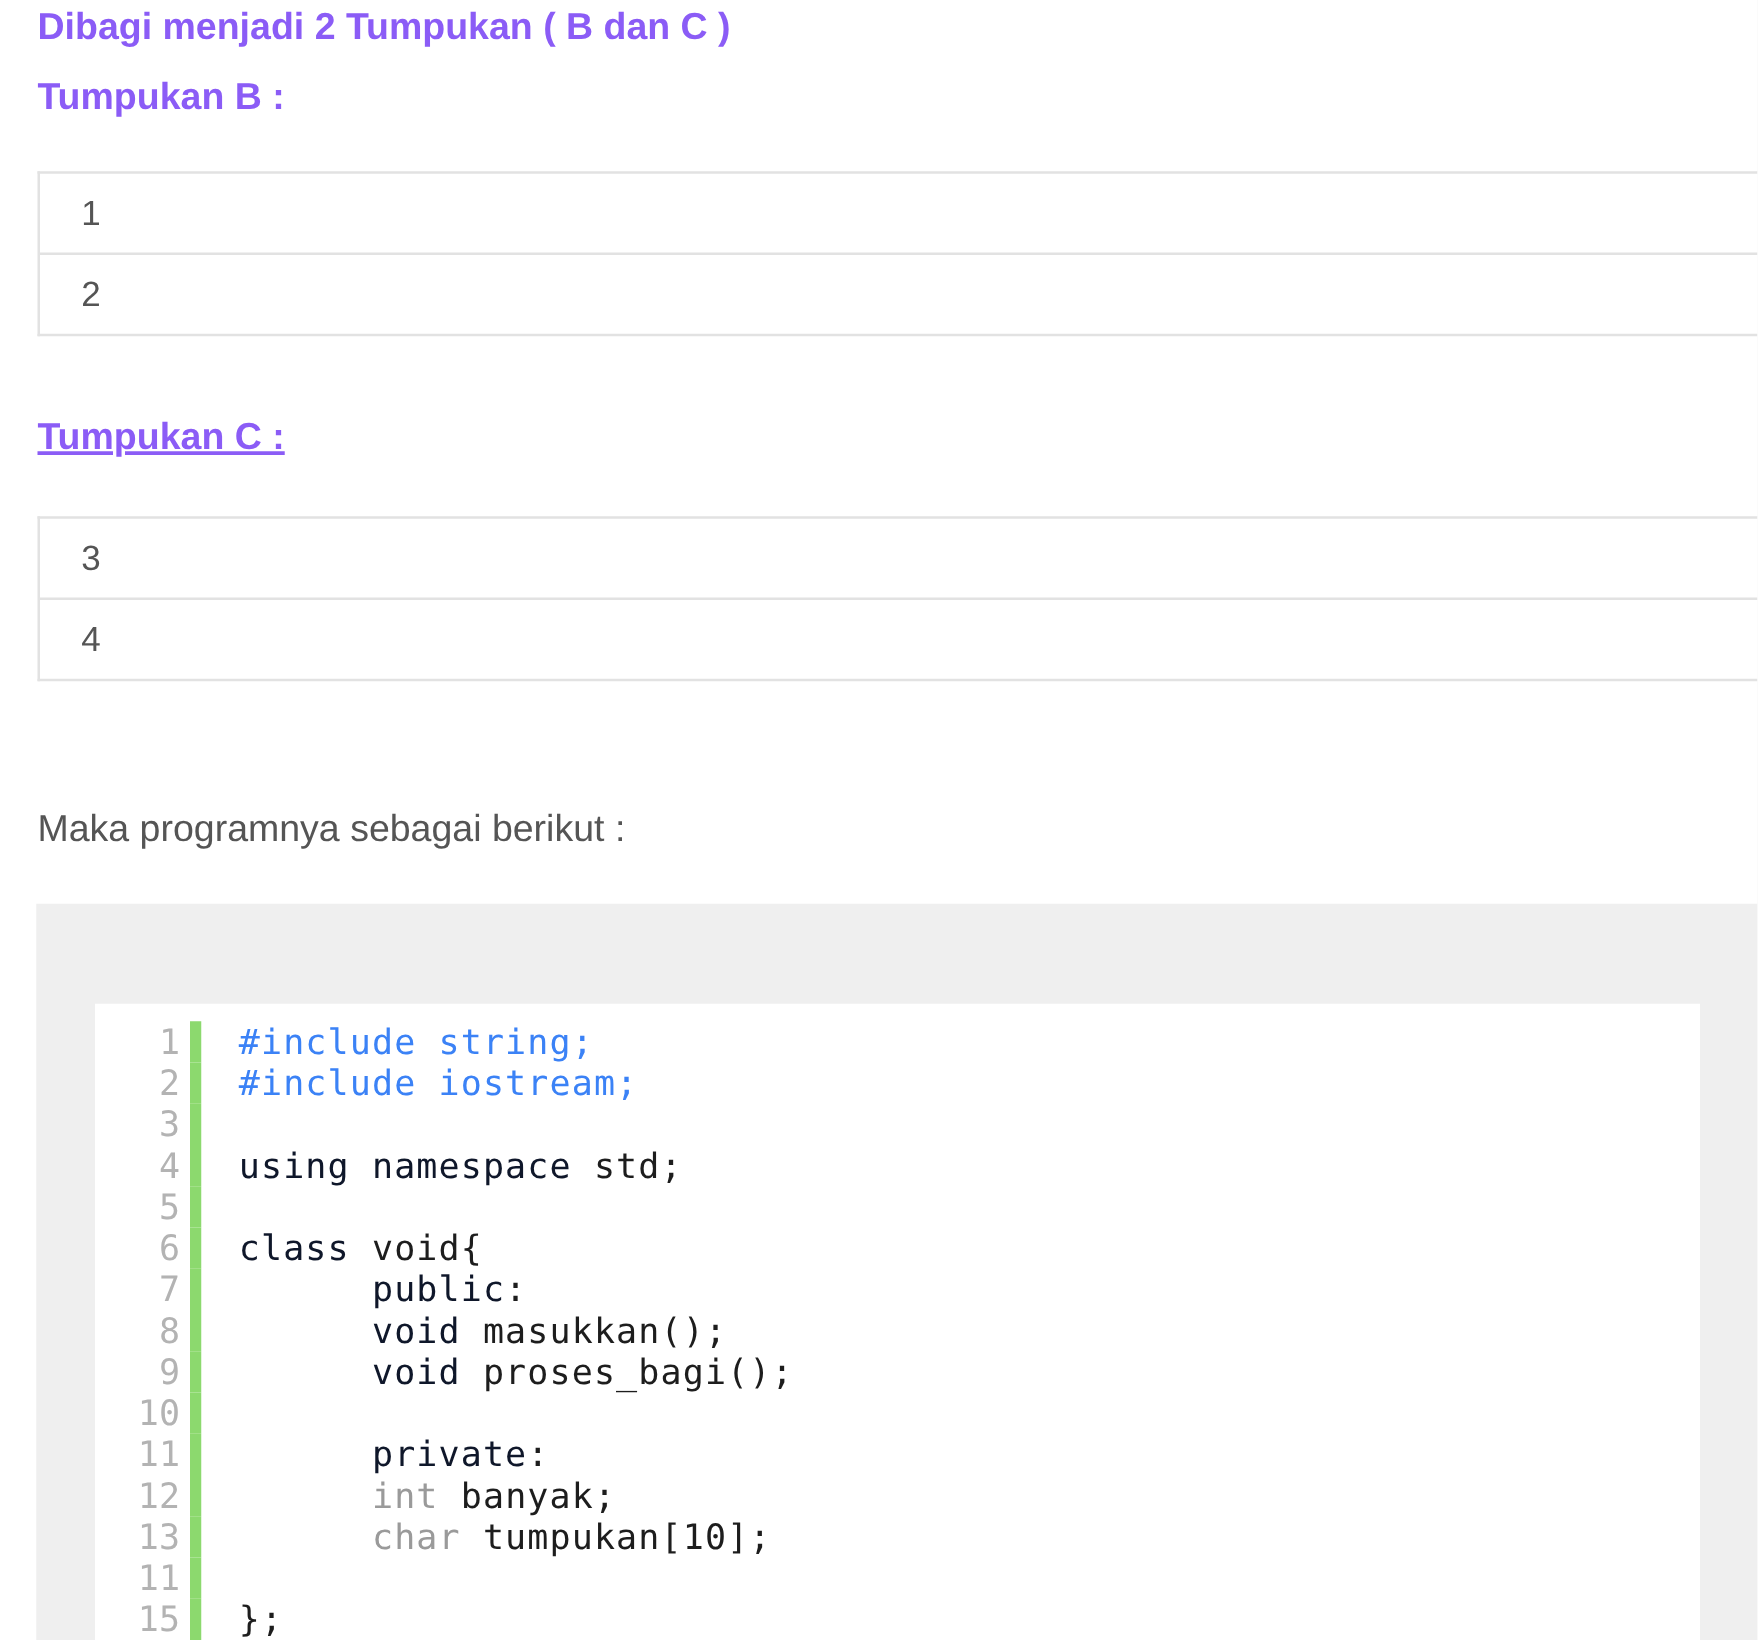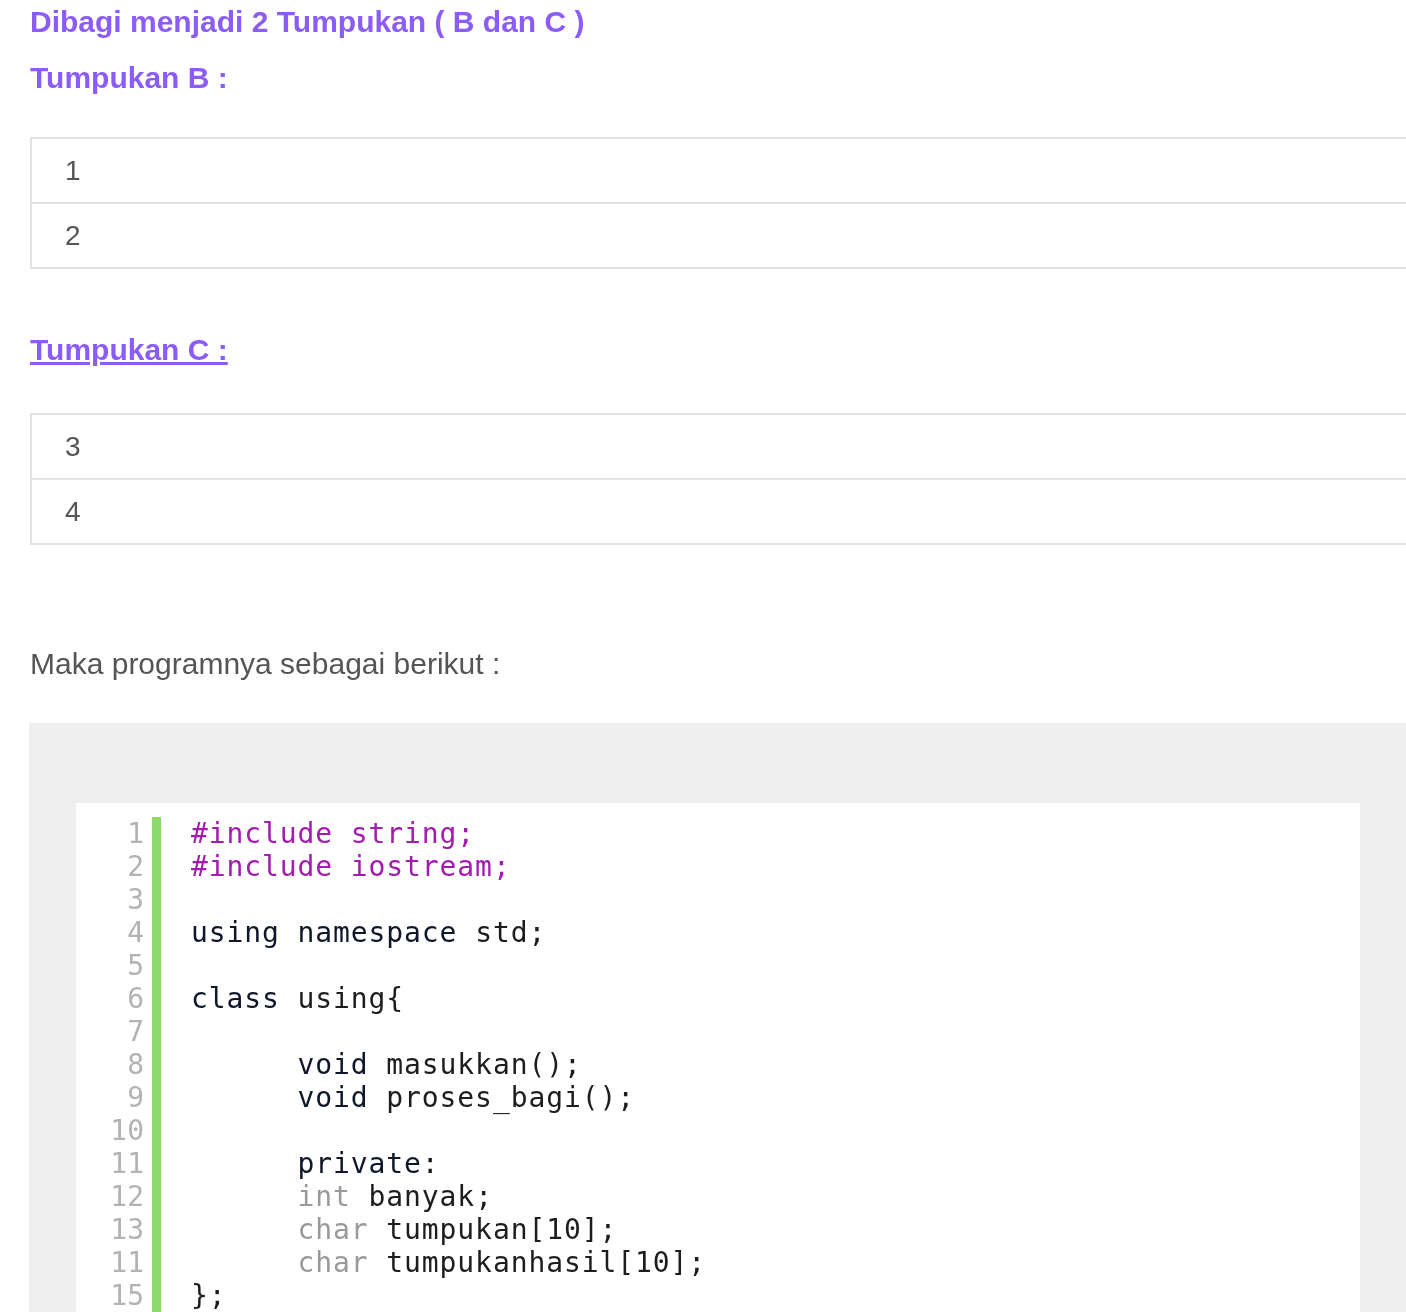--- a/index.html
+++ b/index.html
@@ -78,21 +78,21 @@
     text-align: right;
     color: #b3b3b3;
     flex: none;
   }
   .code-text {
     padding-left: 30px;
     white-space: pre;
     letter-spacing: 0.9px;
     color: #1d1d1d;
   }
-  .tok-pp { color: #a21caf; }
+  .tok-pp { color: #3b82f6; }
   .tok-kw { color: #0f172a; }
   .tok-ty { color: #9a9a9a; }
   .tok-pl { color: #1d1d1d; }
 </style>
 </head>
 <body>
 
 <h3 class="heading heading-main">Dibagi menjadi 2 Tumpukan ( B dan C )</h3>
 
 <h3 class="heading heading-b">Tumpukan B :</h3>
@@ -136,24 +136,25 @@
       <div class="code-line">
         <div class="ln">4</div>
         <div class="code-text"><span class="tok-kw">using namespace</span><span class="tok-pl"> std;</span></div>
       </div>
       <div class="code-line">
         <div class="ln">5</div>
         <div class="code-text"></div>
       </div>
       <div class="code-line">
         <div class="ln">6</div>
-        <div class="code-text"><span class="tok-kw">class</span><span class="tok-pl"> using{</span></div>
+        <div class="code-text"><span class="tok-kw">class</span><span class="tok-pl"> void{</span></div>
       </div>
       <div class="code-line">
         <div class="ln">7</div>
+        <div class="code-text"><span class="tok-pl">      </span><span class="tok-kw">public</span><span class="tok-pl">:</span></div>
       </div>
       <div class="code-line">
         <div class="ln">8</div>
         <div class="code-text"><span class="tok-pl">      </span><span class="tok-kw">void</span><span class="tok-pl"> masukkan();</span></div>
       </div>
       <div class="code-line">
         <div class="ln">9</div>
         <div class="code-text"><span class="tok-pl">      </span><span class="tok-kw">void</span><span class="tok-pl"> proses_bagi();</span></div>
       </div>
       <div class="code-line">
@@ -167,21 +168,20 @@
       <div class="code-line">
         <div class="ln">12</div>
         <div class="code-text"><span class="tok-pl">      </span><span class="tok-ty">int</span><span class="tok-pl"> banyak;</span></div>
       </div>
       <div class="code-line">
         <div class="ln">13</div>
         <div class="code-text"><span class="tok-pl">      </span><span class="tok-ty">char</span><span class="tok-pl"> tumpukan[10];</span></div>
       </div>
       <div class="code-line">
         <div class="ln">11</div>
-        <div class="code-text"><span class="tok-pl">      </span><span class="tok-ty">char</span><span class="tok-pl"> tumpukanhasil[10];</span></div>
       </div>
       <div class="code-line">
         <div class="ln">15</div>
         <div class="code-text"><span class="tok-pl">};</span></div>
       </div>
       <div class="code-line">
         <div class="ln">16</div>
         <div class="code-text"></div>
       </div>
     </div>

